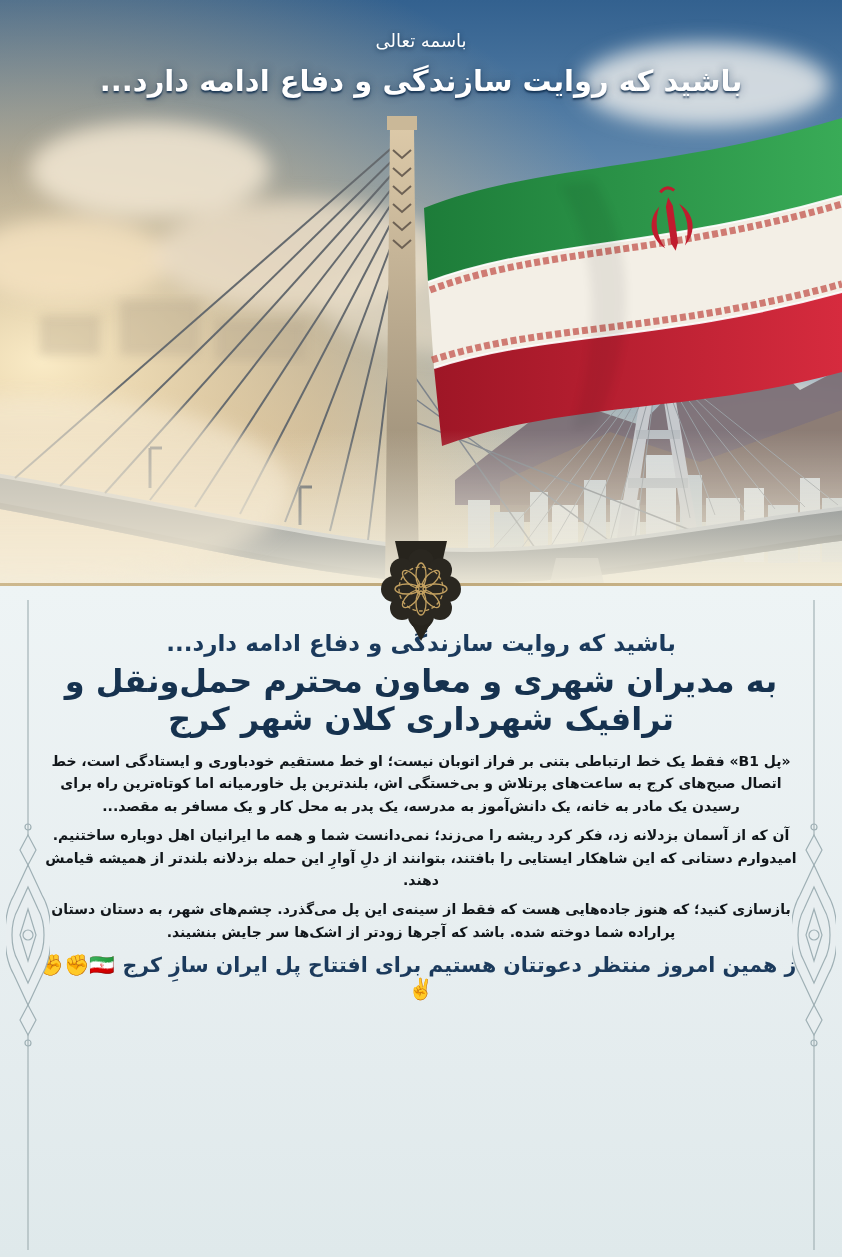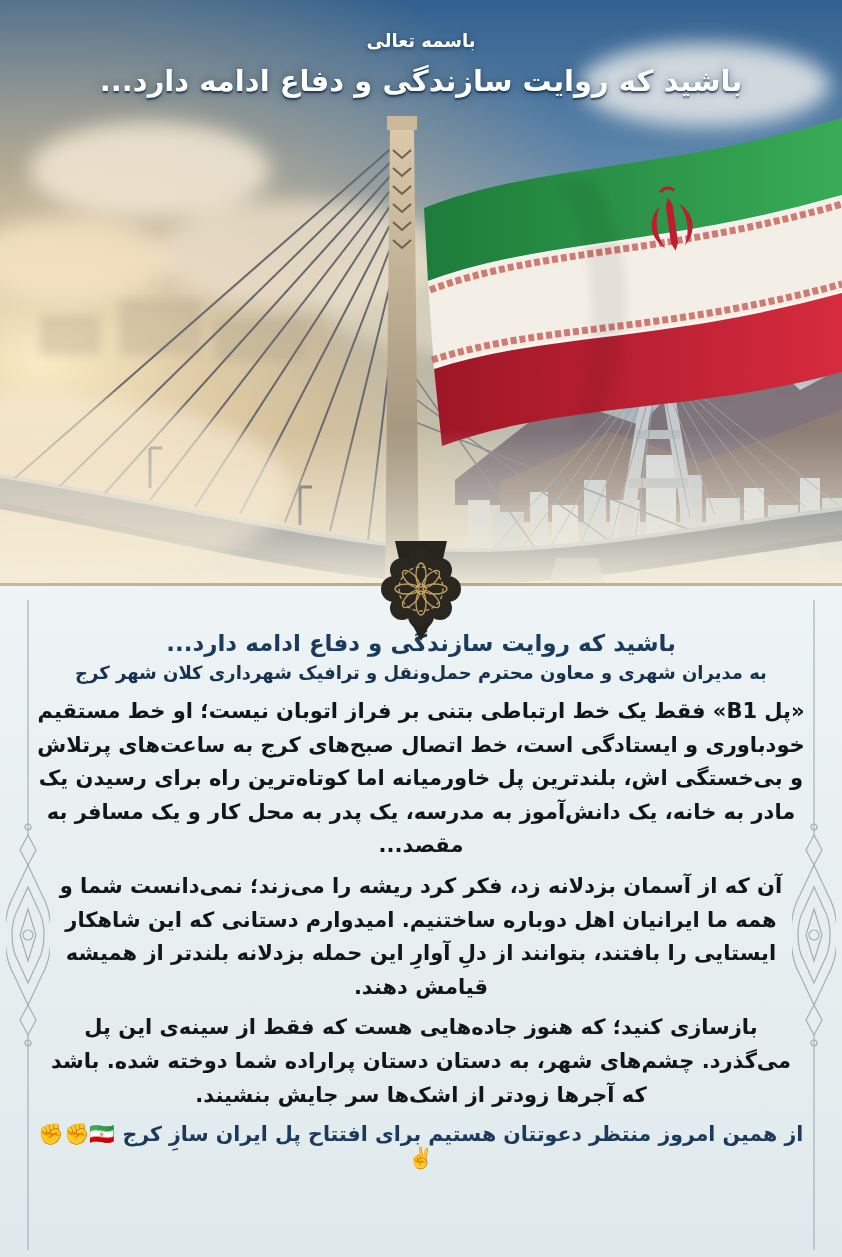--- a/index.html
+++ b/index.html
@@ -7,39 +7,39 @@
     width:842px;height:1257px;overflow:hidden;position:relative;
     font-family:"DejaVu Sans","Liberation Sans",sans-serif;
     background:#e9f0f1;
   }
   .poster{position:relative;width:842px;height:1257px;}
 
   
   .hero{position:relative;width:842px;height:583px;overflow:hidden;}
   .hero svg{display:block;width:842px;height:583px;}
   .hero-text{position:absolute;left:0;width:100%;text-align:center;color:#ffffff;direction:rtl;}
-  .bismillah{top:30px;font-size:18px;font-weight:700;text-shadow:0 1px 5px rgba(10,40,70,.75);}
+  .bismillah{top:30px;font-size:18px;font-weight:400;text-shadow:0 1px 5px rgba(10,40,70,.75);}
   .slogan{top:64px;font-size:29px;font-weight:700;letter-spacing:-.5px;
           text-shadow:0 2px 2px rgba(12,42,75,.85),0 0 10px rgba(12,42,75,.45);}
 
   .gold-line{width:842px;height:3px;background:linear-gradient(90deg,#cdb88e,#bfa97c,#cdb88e);}
 
   
   .emblem{position:absolute;top:541px;left:361px;width:120px;height:102px;z-index:5;}
 
   
   .letter{
     position:relative;width:842px;height:671px;overflow:hidden;
     background:linear-gradient(180deg,#eef4f5 0%,#e7eef0 55%,#dfe9eb 100%);
     text-align:center;direction:rtl;
   }
   .letter-inner{padding:44px 36px 0 36px;}
   .h1{margin:0 0 6px;font-size:23px;font-weight:700;color:#1b3a5c;}
-  .h2{margin:0 0 12px;font-size:18px;font-weight:700;color:#16324f;letter-spacing:-.5px;}
-  .para{margin:0 auto 7px;max-width:772px;font-size:21px;line-height:1.6;font-weight:700;color:#11161a;}
+  .h2{margin:0 0 12px;font-size:32px;font-weight:700;color:#16324f;letter-spacing:-.5px;}
+  .para{margin:0 auto 7px;max-width:772px;font-size:14px;line-height:1.6;font-weight:700;color:#11161a;}
   .invite{margin:10px auto 0;font-size:20.5px;font-weight:700;color:#1b3a5c;}
 
   .ornament{position:absolute;top:600px;width:44px;height:650px;z-index:3;}
   .ornament.left{left:6px;}
   .ornament.right{right:6px;}
 </style>
 </head>
 <body>
 
 <div class="poster">

